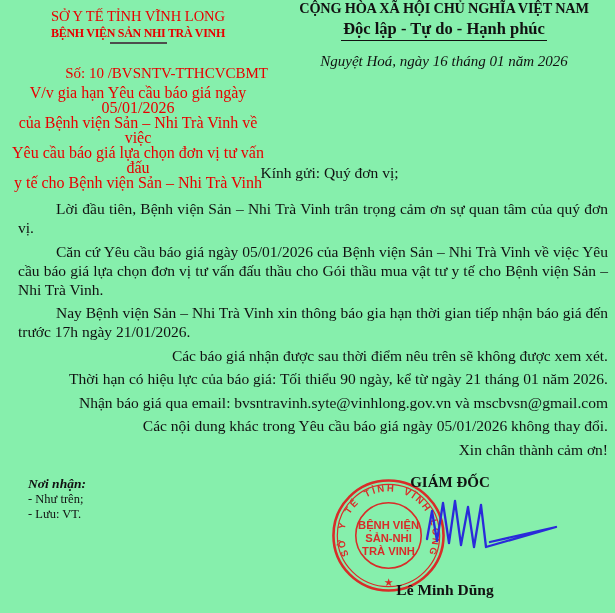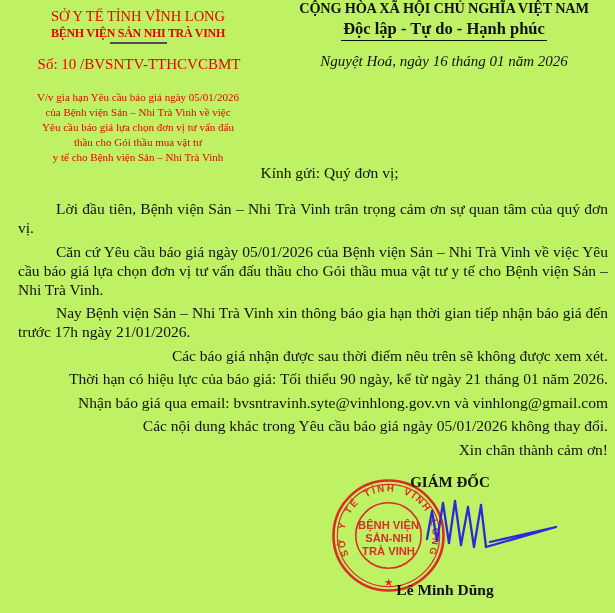--- a/index.html
+++ b/index.html
@@ -1,29 +1,29 @@
 <!DOCTYPE html>
 <html><head>
 <meta charset="utf-8">
 <style>
   html,body{margin:0;padding:0;}
   body{
     width:615px;height:613px;background:#ffffff;color:#111111;
     font-family:"Liberation Serif","DejaVu Serif",serif;
     position:relative;overflow:hidden;
   }
-  .page{position:absolute;inset:0;background:#bef264;}
+  .page{position:absolute;inset:0;background:#86efac;}
 
   
   .hdr-left{position:absolute;left:8px;top:8px;width:260px;text-align:center;color:#e80000;}
   .agency{font-size:14.5px;white-space:nowrap;}
   .org{font-size:12px;font-weight:bold;letter-spacing:-0.3px;margin-top:1px;white-space:nowrap;}
   .org-underline{width:57px;height:0;border-bottom:2px solid #4d4d4d;margin:1px auto 0;}
-  .doc-no{font-size:15px;text-align:center;margin-top:12px;padding-left:2px;white-space:nowrap;}
-  .subject{font-size:11px;line-height:15px;margin-top:17px;}
+  .doc-no{font-size:15px;text-align:right;margin-top:21px;padding-left:2px;white-space:nowrap;}
+  .subject{font-size:16px;line-height:15px;margin-top:3px;}
 
   
   .hdr-right{position:absolute;left:278px;top:0;width:332px;text-align:center;}
   .motto1{font-size:14.3px;font-weight:bold;letter-spacing:-0.2px;white-space:nowrap;}
   .motto2{font-size:16.5px;font-weight:bold;margin-top:2px;}
   .motto2 span{display:inline-block;border-bottom:1.8px solid #111111;padding:0 2px 1px;}
   .dateline{font-style:italic;font-size:15px;margin-top:12px;white-space:nowrap;}
 
   .salutation{position:absolute;top:164px;left:0;right:0;text-align:center;font-size:15.5px;transform:translateX(22px);}
 
@@ -51,44 +51,48 @@
 
   <div class="hdr-left">
     <div class="agency">SỞ Y TẾ TỈNH VĨNH LONG</div>
     <div class="org">BỆNH VIỆN SẢN NHI TRÀ VINH</div>
     <div class="org-underline"></div>
     <div class="doc-no">Số: 10 /BVSNTV-TTHCVCBMT</div>
     <div class="subject">
       <div>V/v gia hạn Yêu cầu báo giá ngày 05/01/2026</div>
       <div>của Bệnh viện Sản – Nhi Trà Vinh về việc</div>
       <div>Yêu cầu báo giá lựa chọn đơn vị tư vấn đấu</div>
-      <div>thầu cho Gói thầu mua vật tư</div>
       <div>y tế cho Bệnh viện Sản – Nhi Trà Vinh</div>
     </div>
   </div>
 
   <div class="hdr-right">
     <div class="motto1">CỘNG HÒA XÃ HỘI CHỦ NGHĨA VIỆT NAM</div>
     <div class="motto2"><span>Độc lập - Tự do - Hạnh phúc</span></div>
     <div class="dateline">Nguyệt Hoá, ngày 16 tháng 01 năm 2026</div>
   </div>
 
   <div class="salutation">Kính gửi: Quý đơn vị;</div>
 
   <div class="body-block">
     <p>Lời đầu tiên, Bệnh viện Sản – Nhi Trà Vinh trân trọng cảm ơn sự quan tâm của quý đơn vị.</p>
     <p>Căn cứ Yêu cầu báo giá ngày 05/01/2026 của Bệnh viện Sản – Nhi Trà Vinh về việc Yêu cầu báo giá lựa chọn đơn vị tư vấn đấu thầu cho Gói thầu mua vật tư y tế cho Bệnh viện Sản – Nhi Trà Vinh.</p>
     <p>Nay Bệnh viện Sản – Nhi Trà Vinh xin thông báo gia hạn thời gian tiếp nhận báo giá đến trước 17h ngày 21/01/2026.</p>
     <p class="single">Các báo giá nhận được sau thời điểm nêu trên sẽ không được xem xét.</p>
     <p class="single">Thời hạn có hiệu lực của báo giá: Tối thiểu 90 ngày, kể từ ngày 21 tháng 01 năm 2026.</p>
-    <p class="single">Nhận báo giá qua email: bvsntravinh.syte@vinhlong.gov.vn và vinhlong@gmail.com</p>
+    <p class="single">Nhận báo giá qua email: bvsntravinh.syte@vinhlong.gov.vn và mscbvsn@gmail.com</p>
     <p class="single">Các nội dung khác trong Yêu cầu báo giá ngày 05/01/2026 không thay đổi.</p>
     <p class="single">Xin chân thành cảm ơn!</p>
   </div>
 
+  <div class="recipients">
+    <div class="recip-label">Nơi nhận:</div>
+    <div class="recip-item">- Như trên;</div>
+    <div class="recip-item">- Lưu: VT.</div>
+  </div>
 
   <div class="sign-title">GIÁM ĐỐC</div>
 
   <svg class="stamp" width="119" height="119" viewBox="-60 -60 120 120" aria-hidden="true">
     <g fill="none" stroke="#dd2222">
       <circle r="55.5" stroke-width="2.6"></circle>
       <circle r="51.6" stroke-width="1.2"></circle>
       <circle r="33" stroke-width="1.6"></circle>
     </g>
     <path id="stamp-arc" d="M -32.5 30.5 A 44.5 44.5 0 1 1 32.5 30.5" fill="none" stroke="none"></path>

